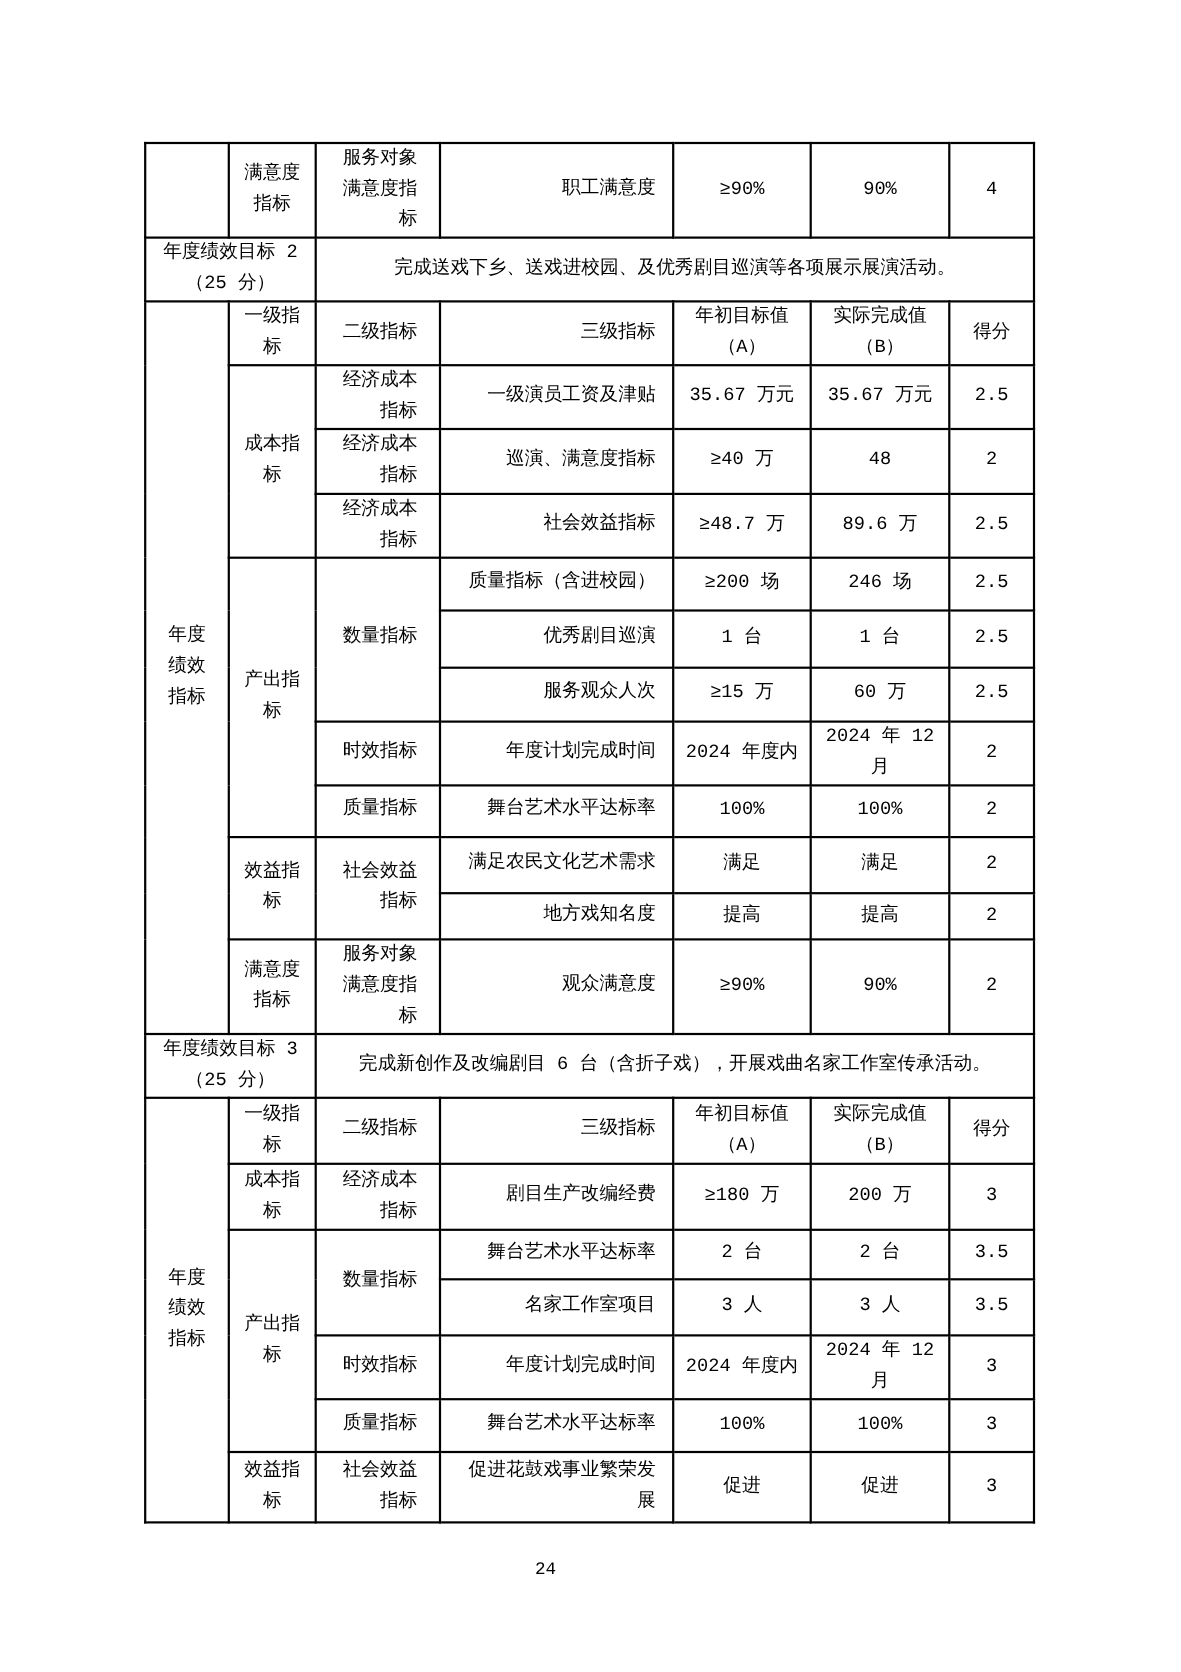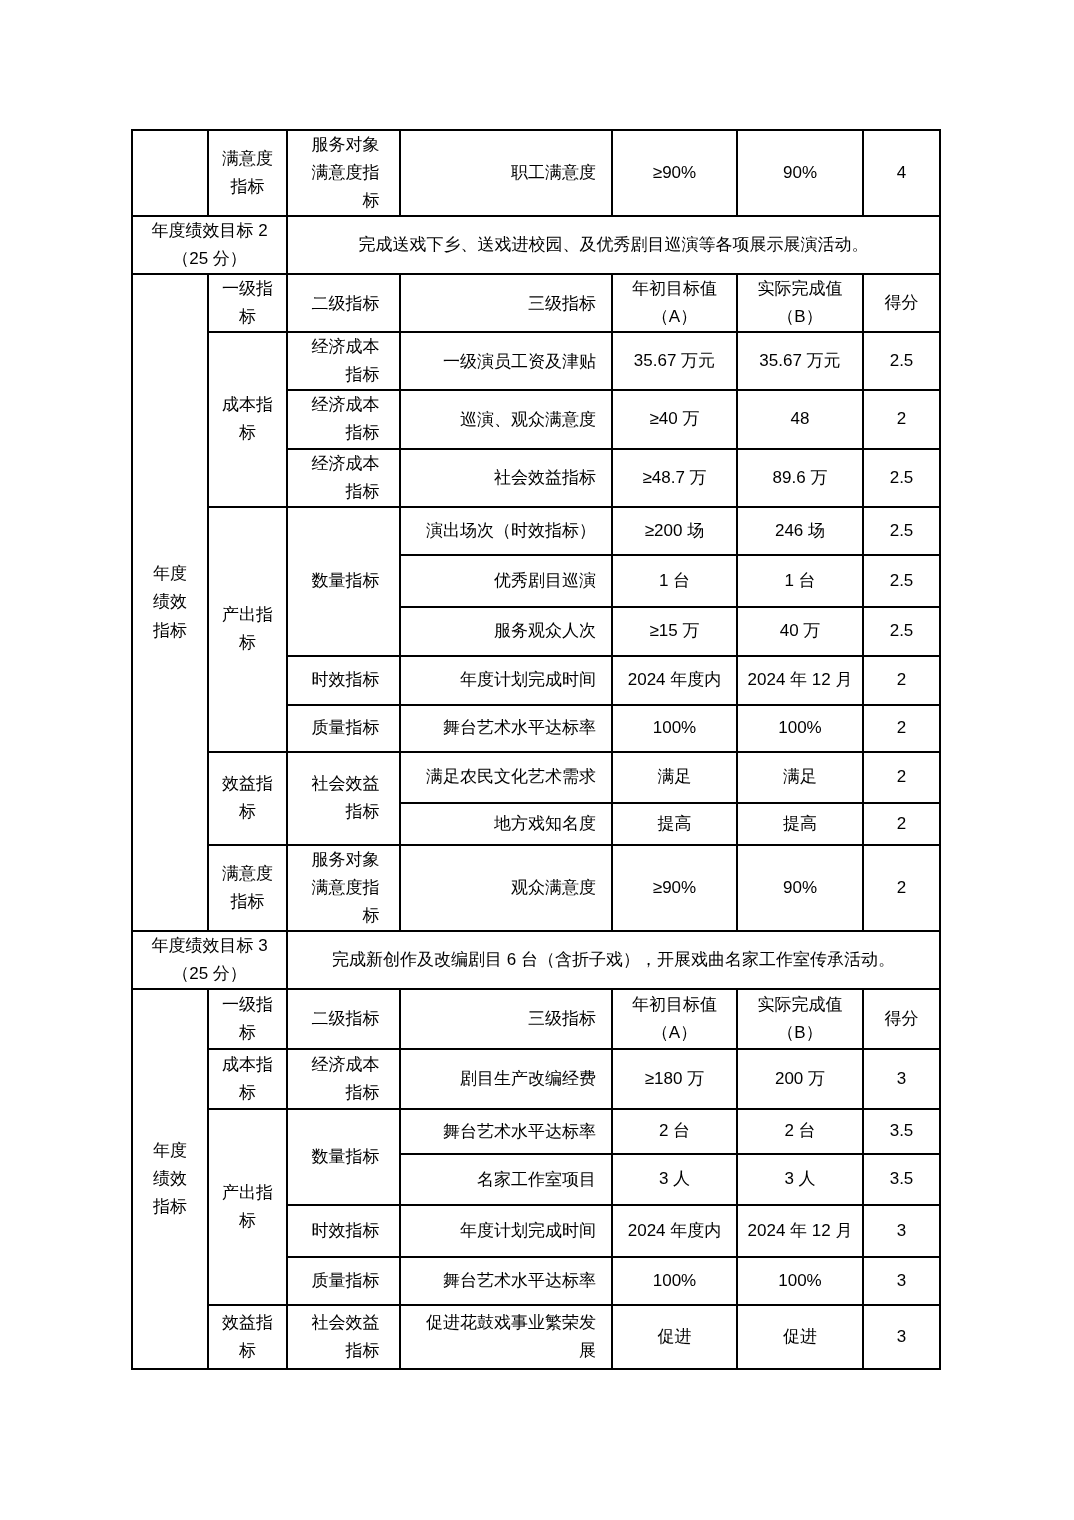--- a/index.html
+++ b/index.html
@@ -5,21 +5,21 @@
   html, body {
     margin: 0;
     padding: 0;
     background: #ffffff;
   }
   .page {
     position: relative;
     width: 956px;
     height: 1520px;
     background: #ffffff;
-    font-family: Liberation Sans, sans-serif;
+    font-family: Liberation Mono, monospace;
     color: #000000;
     overflow: hidden;
     padding-left: 36px;
   }
   table.perf {
     position: absolute;
     left: 131px;
     top: 129px;
     width: 808px;
     border-collapse: collapse;
@@ -105,50 +105,50 @@
     <tr style="height:58px">
       <td rowspan="3"><span class="ws w-l1">成本指标</span></td>
       <td><span class="ws w-l2">经济成本指标</span></td>
       <td><span class="ws w-l3">一级演员工资及津贴</span></td>
       <td>35.67 万元</td>
       <td>35.67 万元</td>
       <td>2.5</td>
     </tr>
     <tr style="height:57px">
       <td><span class="ws w-l2">经济成本指标</span></td>
-      <td><span class="ws w-l3">巡演、观众满意度</span></td>
+      <td><span class="ws w-l3">巡演、满意度指标</span></td>
       <td>≥40 万</td>
       <td>48</td>
       <td>2</td>
     </tr>
     <tr style="height:57px">
       <td><span class="ws w-l2">经济成本指标</span></td>
       <td><span class="ws w-l3">社会效益指标</span></td>
       <td>≥48.7 万</td>
       <td>89.6 万</td>
       <td>2.5</td>
     </tr>
     <tr style="height:48px">
       <td rowspan="5"><span class="ws w-l1">产出指标</span></td>
       <td rowspan="3"><span class="ws w-l2">数量指标</span></td>
-      <td><span class="ws w-l3">演出场次（时效指标）</span></td>
+      <td><span class="ws w-l3">质量指标（含进校园）</span></td>
       <td>≥200 场</td>
       <td>246 场</td>
       <td>2.5</td>
     </tr>
     <tr style="height:52px">
       <td><span class="ws w-l3">优秀剧目巡演</span></td>
       <td>1 台</td>
       <td>1 台</td>
       <td>2.5</td>
     </tr>
     <tr style="height:49px">
       <td><span class="ws w-l3">服务观众人次</span></td>
       <td>≥15 万</td>
-      <td>40 万</td>
+      <td>60 万</td>
       <td>2.5</td>
     </tr>
     <tr style="height:49px">
       <td><span class="ws w-l2">时效指标</span></td>
       <td><span class="ws w-l3">年度计划完成时间</span></td>
       <td>2024 年度内</td>
       <td class="small">2024 年 12 月</td>
       <td>2</td>
     </tr>
     <tr style="height:47px">
@@ -245,14 +245,15 @@
       <td><span class="ws w-l1">效益指标</span></td>
       <td><span class="ws w-l2">社会效益指标</span></td>
       <td><span class="ws w-l3">促进花鼓戏事业繁荣发展</span></td>
       <td>促进</td>
       <td>促进</td>
       <td>3</td>
     </tr>
   </tbody>
     </table>
 
+  <div class="pagenum">24</div>
 
 </div>
 
 </body></html>

